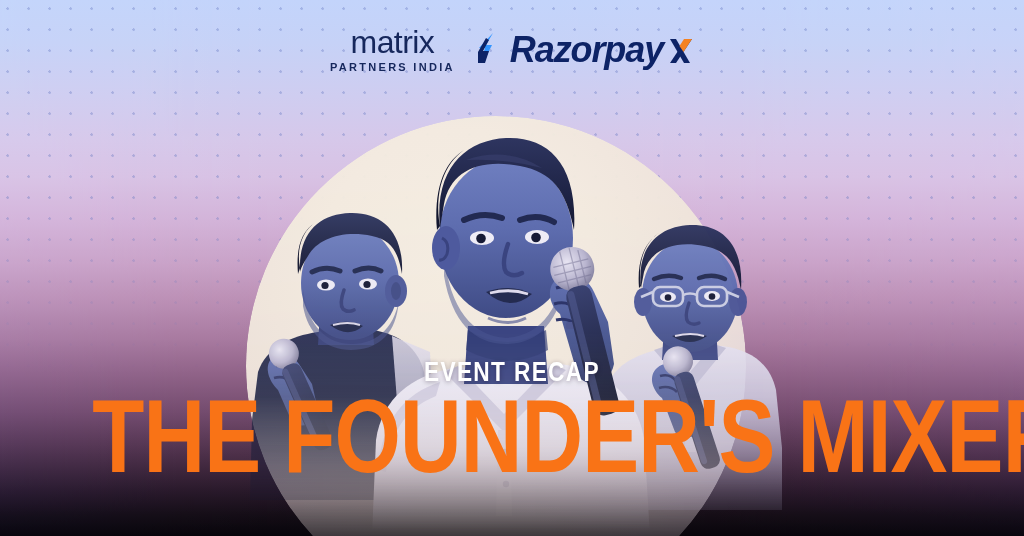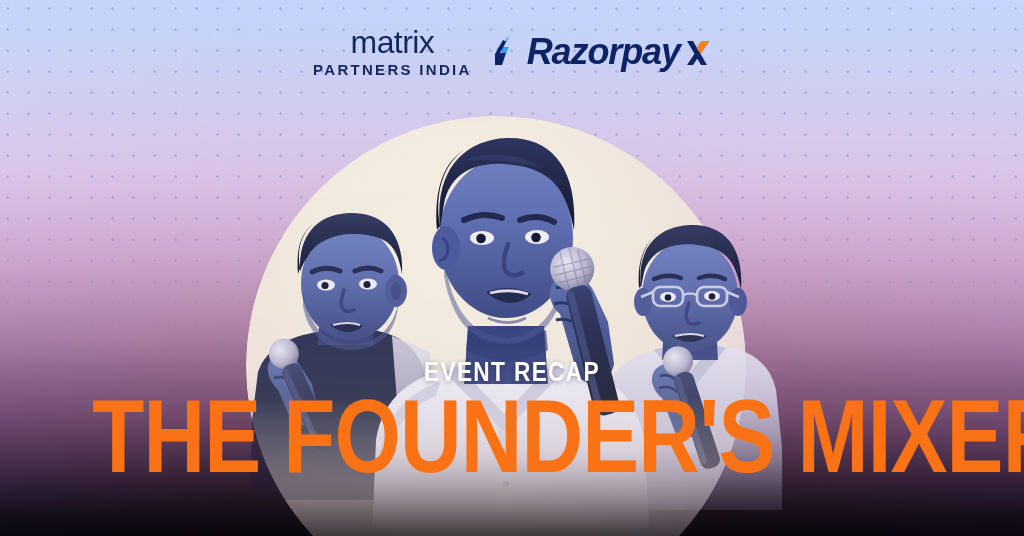--- a/index.html
+++ b/index.html
@@ -122,21 +122,21 @@
   .logo-matrix { display:flex; flex-direction:column; align-items:center; line-height:1; }
   .logo-matrix .word {
     font-family:"Liberation Sans", sans-serif;
     font-size:32px;
     font-weight:400;
     letter-spacing:-0.6px;
     color:#16275c;
   }
   .logo-matrix .sub {
     font-family:"Liberation Sans", sans-serif;
-    font-size:15px;
+    font-size:11px;
     font-weight:700;
     letter-spacing:2.3px;
     color:#16275c;
     margin-top:4px;
   }
   .logo-rpx { display:flex; align-items:center; gap:3px; }
   .logo-rpx .mark { display:block; }
   .logo-rpx .word {
     font-family:"Liberation Sans", sans-serif;
     font-size:36px;

